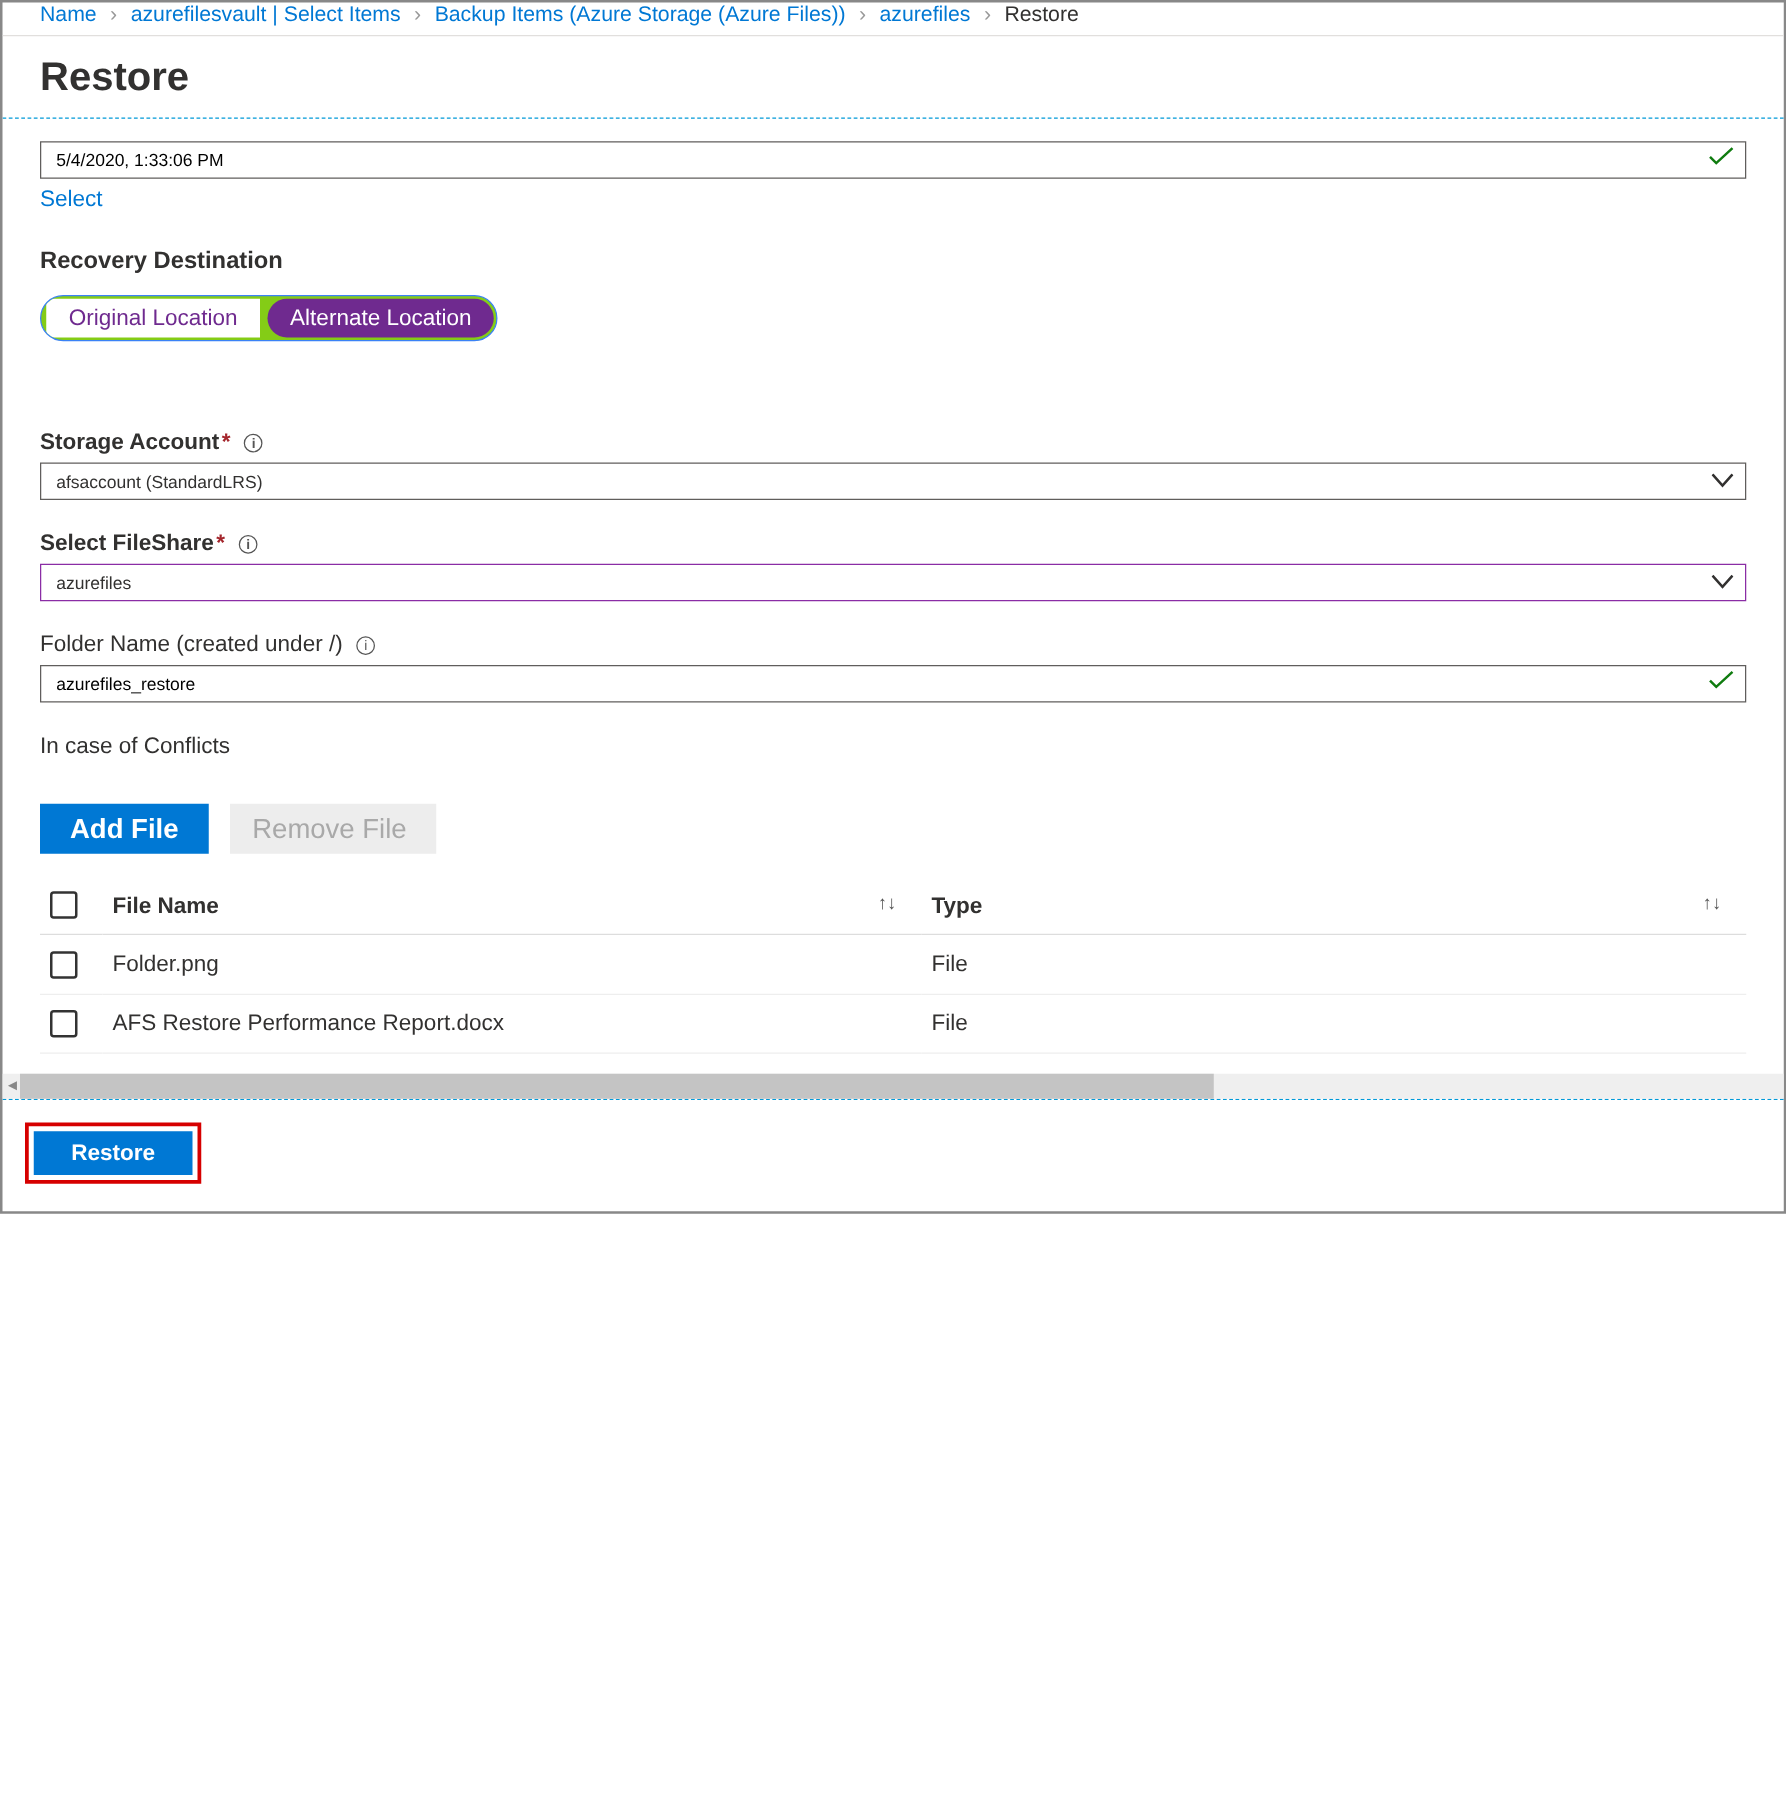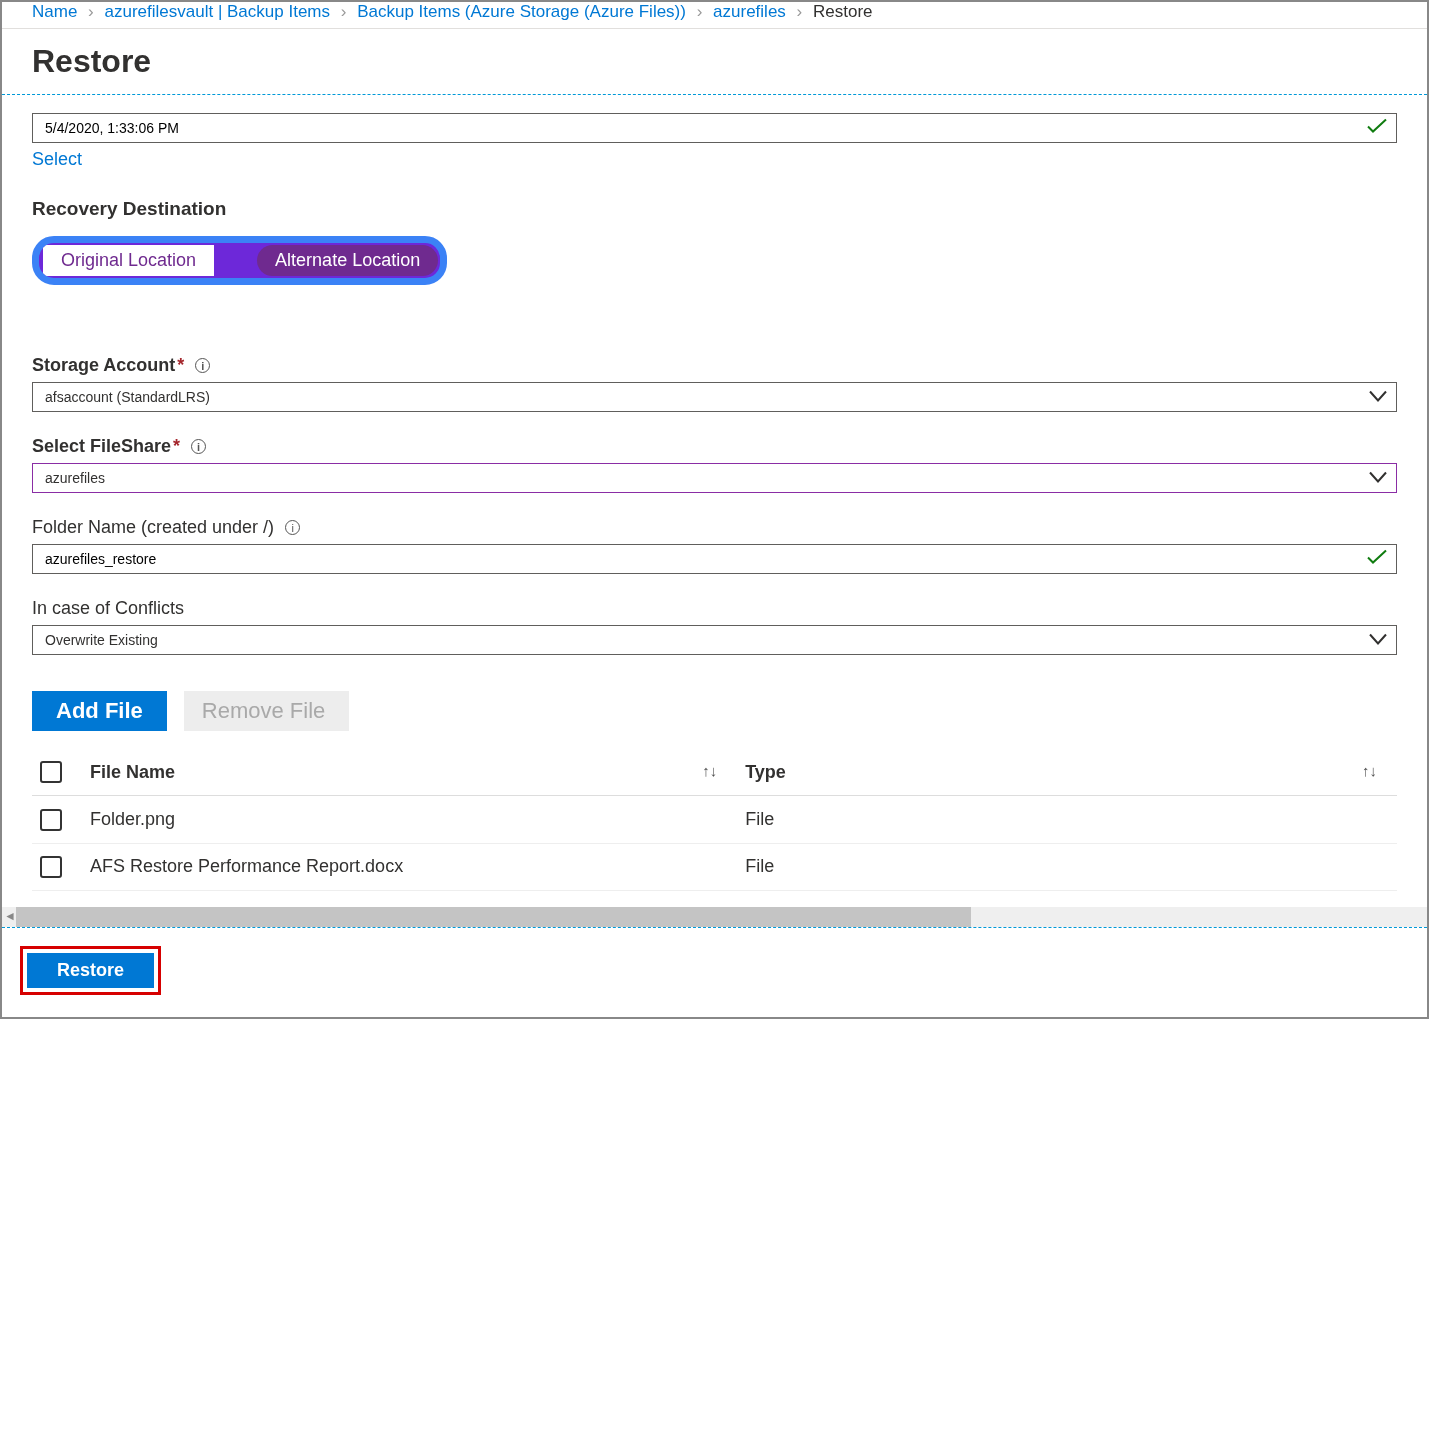--- a/index.html
+++ b/index.html
@@ -82,25 +82,24 @@
     display: inline-block;
     cursor: pointer;
   }
   .section-label {
     font-size: 19px;
     font-weight: 600;
     margin: 28px 0 16px 0;
   }
   .pill-toggle {
     display: inline-flex;
-    border: 7px solid #3b82f6;
+    border: 1px solid #3b82f6;
     border-radius: 22px;
     overflow: hidden;
-    background: #6d28d9;
-    gap: 37px;
+    background: #84cc16;
   }
   .pill-option {
     padding: 5px 18px;
     font-size: 18px;
     cursor: pointer;
     background: #fff;
     color: #6f2a8f;
   }
   .pill-option.selected {
     background: #6f2a8f;
@@ -188,21 +187,21 @@
     cursor: pointer;
   }
   svg.chev { width: 18px; height: 12px; }
 </style>
 </head>
 <body>
 
 <div class="breadcrumb">
   <a href="#">Name</a>
   <span class="sep">›</span>
-  <a href="#">azurefilesvault | Backup Items</a>
+  <a href="#">azurefilesvault | Select Items</a>
   <span class="sep">›</span>
   <a href="#">Backup Items (Azure Storage (Azure Files))</a>
   <span class="sep">›</span>
   <a href="#">azurefiles</a>
   <span class="sep">›</span>
   <span>Restore</span>
 </div>
 
 <div class="page-title">Restore</div>
 
@@ -275,30 +274,20 @@
       <span class="check-icon">
         <svg width="20" height="16" viewBox="0 0 20 16">
             <path d="M1 8 L6 13 L19 1" stroke="#107c10" stroke-width="2" fill="none"></path>
           </svg>
       </span>
     </div>
   </div>
 
   <div class="full-field">
     <div class="label-line normal">In case of Conflicts</div>
-    <div class="input-wrap">
-      <div class="text-input select-input">
-        <span>Overwrite Existing</span>
-      </div>
-      <span class="chevron-icon">
-        <svg class="chev" viewBox="0 0 18 12">
-            <path d="M1 1 L9 10 L17 1" stroke="#323130" stroke-width="2" fill="none"></path>
-          </svg>
-      </span>
-    </div>
   </div>
 
   <div class="btn-row">
     <button class="btn btn-primary">Add File</button>
     <button class="btn btn-disabled" disabled="">Remove File</button>
   </div>
 
   <table class="table">
     <thead>
       <tr>

